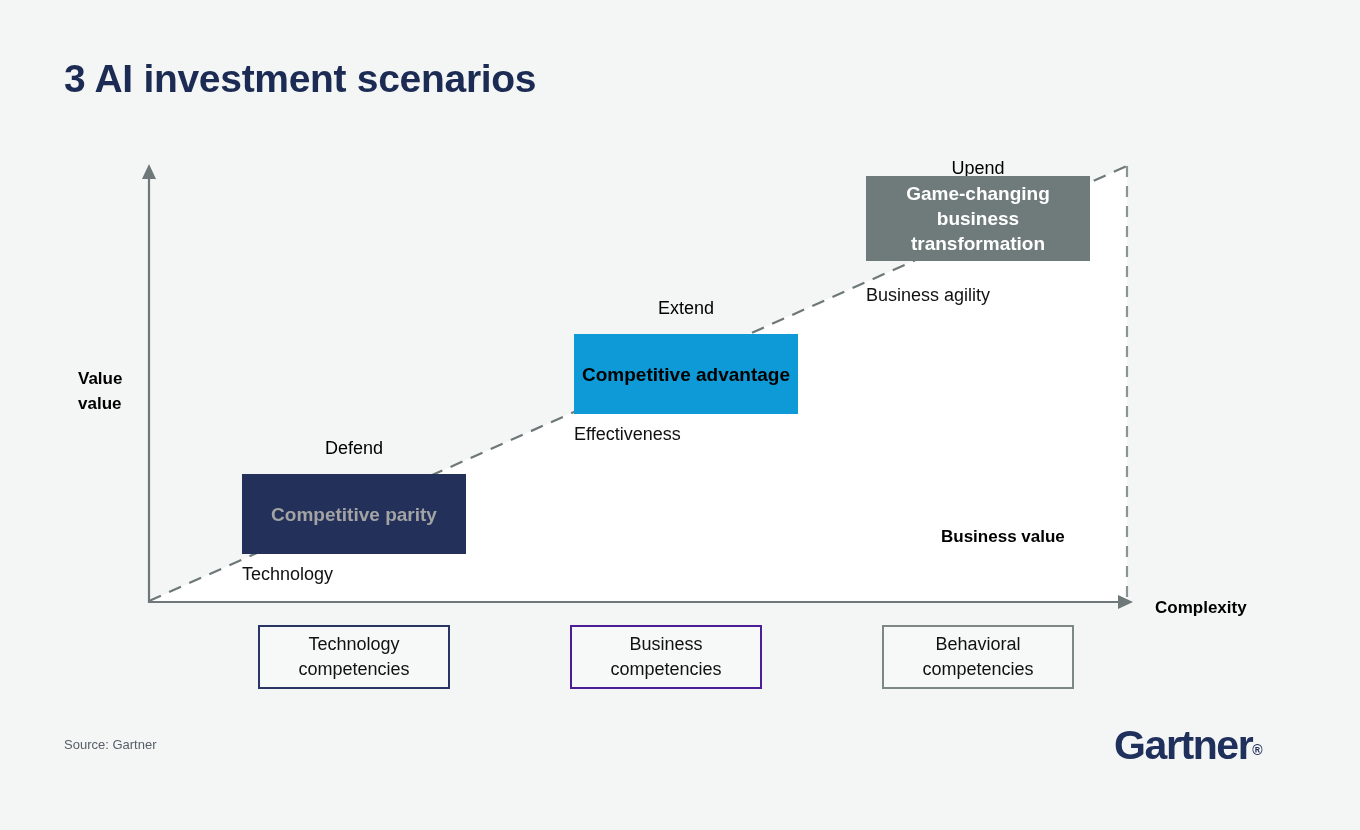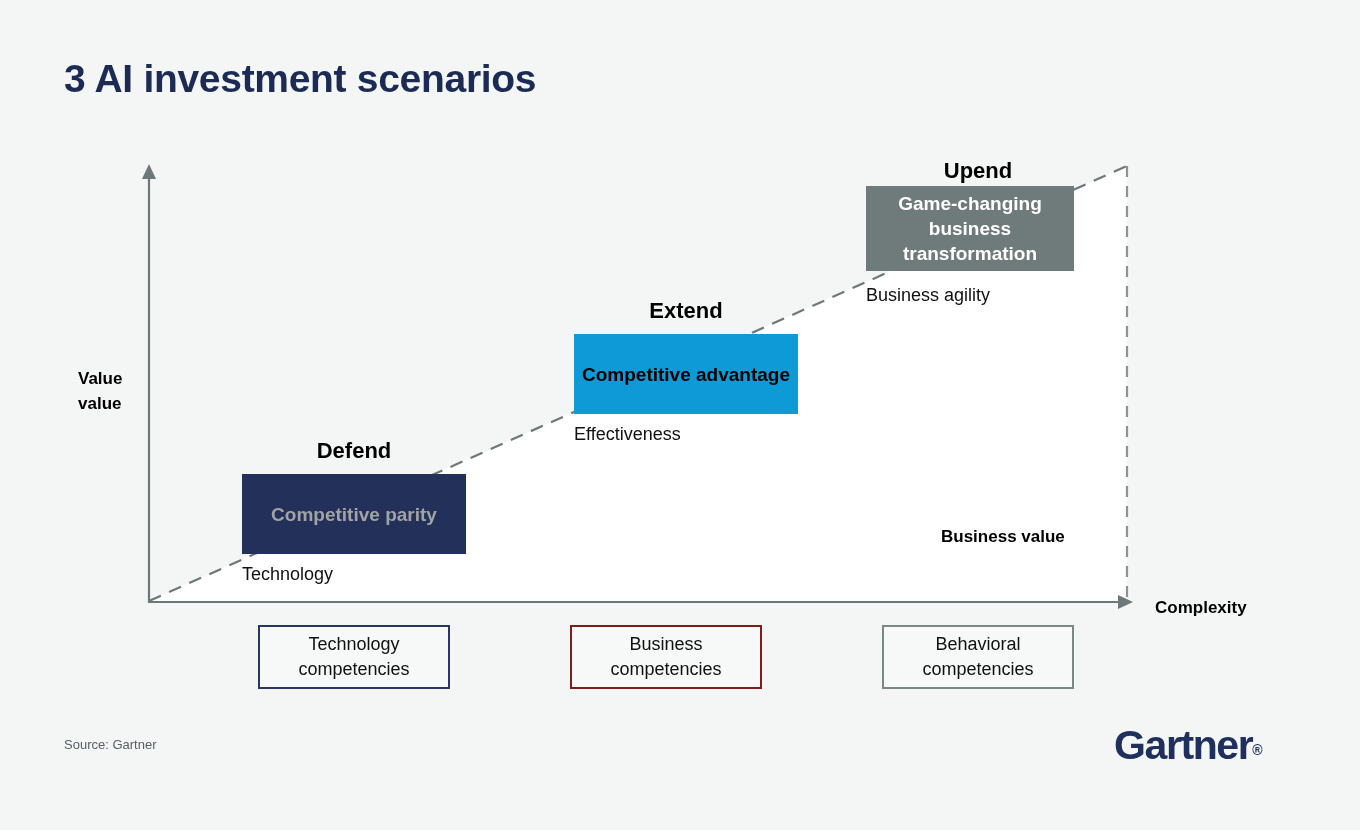--- a/index.html
+++ b/index.html
@@ -71,22 +71,22 @@
     font-weight: bold;
     white-space: nowrap;
   }
 
   
   .tier {
     position: absolute;
   }
   .tier-name {
     position: absolute;
-    font-size: 22px;
-    font-weight: bold;
+    font-size: 18px;
+    font-weight: normal;
     color: #000000;
     text-align: center;
     width: 100%;
     white-space: nowrap;
   }
   .tier-box {
     position: absolute;
     display: flex;
     align-items: center;
     justify-content: center;
@@ -121,21 +121,21 @@
   #tier-extend .tier-box {
     left: 0; top: 36px; width: 224px; height: 80px;
     background: #0d9ad6; color: #000000;
   }
   #tier-extend .tier-caption { top: 126px; }
 
   
   #tier-upend { left: 866px; top: 158px; width: 224px; height: 155px; }
   #tier-upend .tier-name { top: 0px; }
   #tier-upend .tier-box {
-    left: 0; top: 28px; width: 208px; height: 85px;
+    left: 0; top: 18px; width: 224px; height: 85px;
     background: #6f7b7a; color: #ffffff;
   }
   #tier-upend .tier-caption { top: 127px; }
 
   
   .competency-box {
     position: absolute;
     top: 625px;
     width: 192px;
     height: 64px;
@@ -143,21 +143,21 @@
     align-items: center;
     justify-content: center;
     text-align: center;
     font-size: 18px;
     line-height: 25px;
     color: #111111;
     background: #f7f8f8;
     box-sizing: border-box;
   }
   #competency-technology { left: 258px; border: 2px solid #2a3563; }
-  #competency-business   { left: 570px; border: 2px solid #7f1d1d; }
+  #competency-business   { left: 570px; border: 2px solid #4c1d95; }
   #competency-behavioral { left: 882px; border: 2px solid #7d8786; }
 
   
   #footer-source {
     position: absolute;
     left: 64px;
     top: 735px;
     font-size: 13px;
     line-height: 19px;
     color: #565f65;

